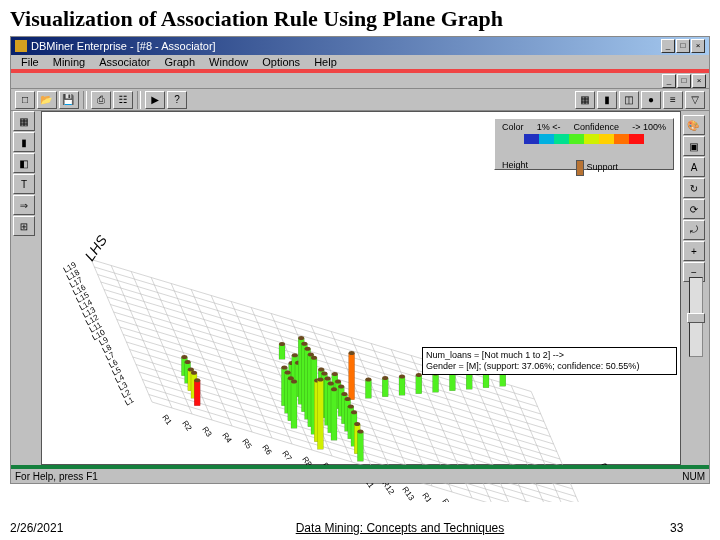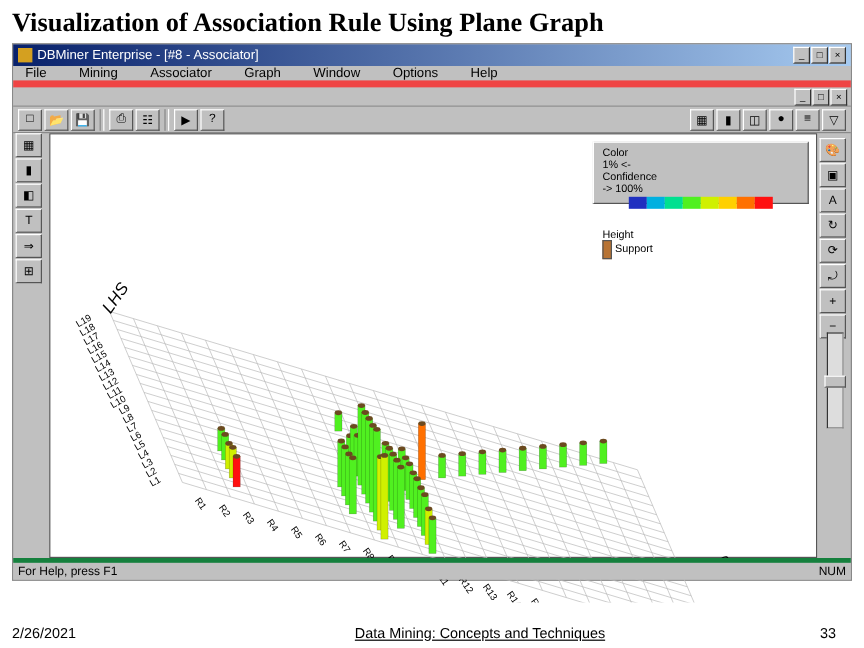--- a/index.html
+++ b/index.html
@@ -4,43 +4,43 @@
 <style>
   * { margin: 0; padding: 0; box-sizing: border-box; font-family: Arial, sans-serif; }
   body { width: 720px; height: 540px; background: #fff; overflow: hidden; position: relative; }
   .slide-title { font-size: 22px; font-weight: bold; padding: 6px 10px 4px; font-family: Liberation Serif, serif; }
   .app-window { width: 700px; height: 448px; margin: 0 auto; border: 1px solid #888; background: #c0c0c0; position: relative; }
   .titlebar { height: 18px; background: linear-gradient(to right, #08216b, #a6caf0); display: flex; align-items: center; padding: 0 4px; }
   .titlebar-icon { width: 12px; height: 12px; background: #d4a020; margin-right: 4px; }
   .titlebar-text { color: #fff; font-size: 11px; flex: 1; }
   .titlebar-btns { display: flex; gap: 1px; }
   .tb-btn { width: 14px; height: 14px; background: #c0c0c0; border: 1px solid #fff; border-right-color: #333; border-bottom-color: #333; font-size: 8px; text-align: center; line-height: 11px; cursor: pointer; }
-  .menubar { height: 18px; background: #c0c0c0; display: flex; align-items: center; padding: 0 4px; gap: 15px; font-size: 11px; border-bottom: 6px solid #ef4444; }
+  .menubar { height: 18px; background: #c0c0c0; display: flex; align-items: center; padding: 0 4px; gap: 2px; font-size: 11px; border-bottom: 4px solid #ef4444; }
   .menubar span { padding: 1px 6px; cursor: pointer; }
   .mdi-bar { height: 16px; background: #c0c0c0; display: flex; align-items: center; justify-content: flex-end; padding: 0 3px; gap: 1px; border-bottom: 1px solid #888; }
   .toolbar { height: 22px; background: #c0c0c0; display: flex; align-items: center; padding: 2px 4px; gap: 2px; border-bottom: 1px solid #888; }
   .tool-btn { width: 20px; height: 18px; background: #c0c0c0; border: 1px solid #fff; border-right-color: #555; border-bottom-color: #555; cursor: pointer; display: flex; align-items: center; justify-content: center; font-size: 10px; }
   .tool-sep { width: 4px; height: 18px; border-left: 1px solid #888; border-right: 1px solid #fff; margin: 0 2px; }
   .content-area { position: absolute; top: 74px; left: 30px; right: 28px; bottom: 18px; background: #fff; border: 1px solid #555; }
   .left-toolbar { position: absolute; top: 74px; left: 2px; width: 26px; display: flex; flex-direction: column; gap: 1px; }
   .right-toolbar { position: absolute; top: 78px; right: 2px; width: 24px; display: flex; flex-direction: column; gap: 1px; }
   .small-btn { width: 22px; height: 20px; background: #c0c0c0; border: 1px solid #fff; border-right-color: #555; border-bottom-color: #555; cursor: pointer; font-size: 10px; display: flex; align-items: center; justify-content: center; }
   .statusbar { position: absolute; bottom: 0; left: 0; right: 0; height: 18px; background: #c0c0c0; border-top: 4px solid #15803d; display: flex; align-items: center; font-size: 10px; padding: 0 4px; justify-content: space-between; }
   .legend-box { position: absolute; top: 6px; right: 6px; width: 180px; height: 52px; background: #c0c0c0; border: 1px solid #fff; border-right-color: #555; border-bottom-color: #555; font-size: 9px; padding: 3px; }
   .color-scale { display: flex; width: 120px; height: 10px; margin: 2px auto; }
   .cs { flex: 1; height: 10px; }
-  .legend-row { display: flex; justify-content: space-between; padding: 0 4px; flex-direction: column; }
+  .legend-row { display: flex; justify-content: space-between; padding: 0 4px; }
   .leg-bar { display: inline-block; width: 8px; height: 16px; background: #b87333; border: 1px solid #555; vertical-align: middle; }
   .tooltip-box { position: absolute; left: 380px; top: 235px; width: 255px; height: 28px; background: #fff; border: 1px solid #000; font-size: 9px; padding: 2px 3px; line-height: 1.2; }
   .slider-track { position: absolute; right: 6px; top: 240px; width: 14px; height: 80px; background: #ddd; border: 1px inset #888; }
   .slider-thumb { width: 18px; height: 10px; background: #c0c0c0; border: 1px solid #fff; border-right-color: #555; border-bottom-color: #555; position: relative; left: -3px; top: 35px; cursor: pointer; }
   .footer { position: absolute; bottom: 2px; left: 0; right: 0; height: 20px; display: flex; align-items: center; font-size: 12px; padding: 0 10px; }
   .footer-date { width: 120px; }
   .footer-title { flex: 1; text-align: center; text-decoration: underline; }
-  .footer-page { width: 40px; text-align: center; }
+  .footer-page { width: 40px; text-align: left; }
   
   .plot { position: absolute; left: 20px; top: 60px; width: 600px; height: 330px; }
   .plot svg { width: 100%; height: 100%; }
 </style>
 </head>
 <body>
 
 <div class="slide-title">Visualization of Association Rule Using Plane Graph</div>
 
 <div class="app-window">
@@ -315,20 +315,24 @@
             <rect x="125.80000000000001" y="197.5" width="6" height="21.25" fill="#d0f000" stroke="#00000055" stroke-width="0.4"></rect>
             <ellipse cx="128.8" cy="197.5" rx="3" ry="2" fill="#6b4a1f"></ellipse>
             <rect x="129" y="200.75" width="6" height="25.5" fill="#d0f000" stroke="#00000055" stroke-width="0.4"></rect>
             <ellipse cx="132" cy="200.75" rx="3" ry="2" fill="#6b4a1f"></ellipse>
             <rect x="132.2" y="208.25" width="6" height="25.5" fill="#ff1010" stroke="#00000055" stroke-width="0.4"></rect>
             <ellipse cx="135.2" cy="208.25" rx="3" ry="2" fill="#6b4a1f"></ellipse>
           </g>
         </svg>
     </div>
 
+    <div class="tooltip-box">
+      <div>Num_loans = [Not much 1 to 2] --&gt;</div>
+      <div>Gender = [M]; (support: 37.06%; confidence: 50.55%)</div>
+    </div>
 
   </div>
 
   <div class="slider-track">
     <div class="slider-thumb"></div>
   </div>
 
   <div class="statusbar">
     <span>For Help, press F1</span>
     <span>NUM</span>

